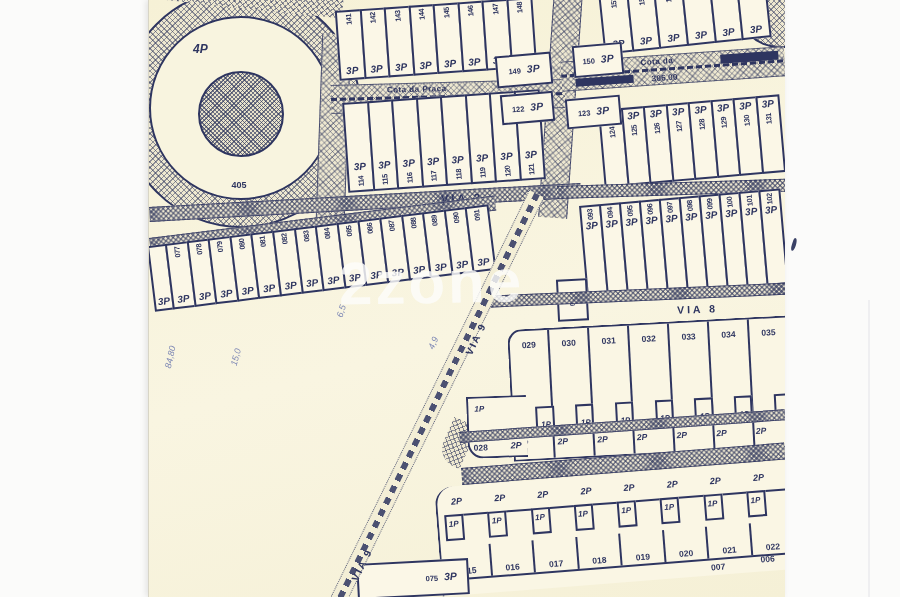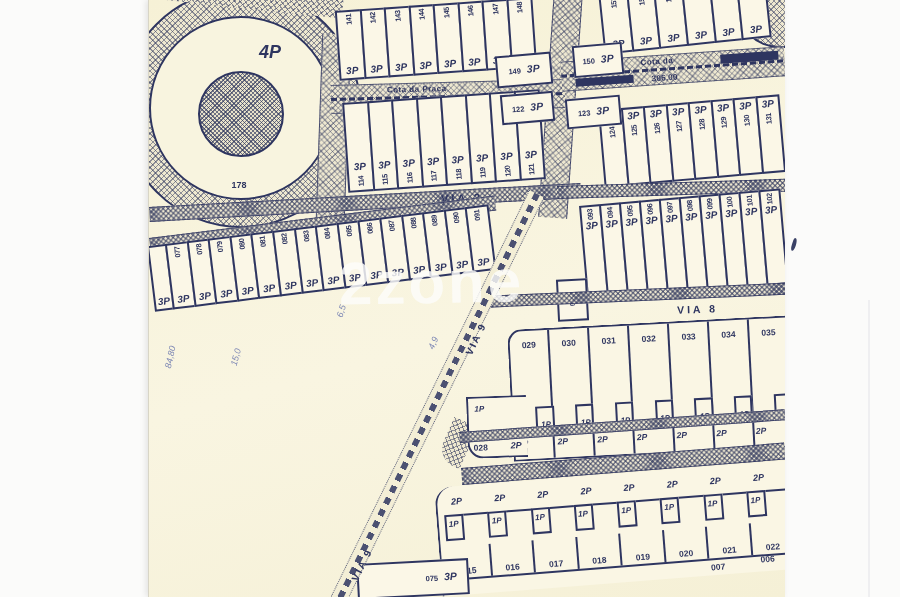--- a/index.html
+++ b/index.html
@@ -20,21 +20,21 @@
       repeating-linear-gradient(135deg,rgba(44,52,92,.65) 0 1px,transparent 1px 3px);}
   .xhd{background-color:#ece6cf;background-image:
       repeating-linear-gradient(45deg,rgba(44,52,92,.6) 0 1.5px,transparent 1.5px 3.5px),
       repeating-linear-gradient(135deg,rgba(44,52,92,.6) 0 1.5px,transparent 1.5px 3.5px);
       border-top:1.5px solid rgba(46,53,96,.8);border-bottom:1.5px solid rgba(46,53,96,.8);}
 
   
   .rb-ring{left:-28px;top:-12px;width:236px;height:236px;border-radius:50%;border:2px solid var(--ink);}
   .rb-plaza{left:0;top:16px;width:180px;height:180px;border-radius:50%;background:#f8f4df;border:2.5px solid var(--ink);}
   .rb-core{left:49px;top:71px;width:82px;height:82px;border-radius:50%;border:2px solid var(--ink);}
-  .rb-label{left:68px;top:42px;width:64px;text-align:right;font-size:18px;font-weight:700;font-style:italic;}
+  .rb-label{left:44px;top:42px;width:64px;text-align:left;font-size:12px;font-weight:700;font-style:italic;}
   .rb-lot{left:68px;top:180px;width:44px;text-align:center;font-size:9px;font-weight:700;}
 
   .arc-top{left:12px;top:-9px;width:182px;height:18px;transform:rotate(6deg);}
   .vstreet-left{left:170px;top:34px;width:27px;height:184px;transform:rotate(2deg);
       border-left:1.5px solid rgba(46,53,96,.8);border-right:1.5px solid rgba(46,53,96,.8);}
   .vstreet-top{left:397px;top:-8px;width:27px;height:226px;transform:rotate(4deg);
       border-left:1.5px solid rgba(46,53,96,.8);border-right:1.5px solid rgba(46,53,96,.8);}
   .corner-tr{left:588px;top:-10px;width:54px;height:56px;border-bottom-left-radius:42px;
       border-left:2px solid var(--ink);border-bottom:2px solid var(--ink);}
 
@@ -168,21 +168,21 @@
 </head>
 <body>
 
 <div class="stage">
   <div class="paper">
 
     <div class="rb-ring xh"></div>
     <div class="rb-plaza"></div>
     <div class="rb-core xh2"></div>
     <div class="rb-label">4P</div>
-    <div class="rb-lot">178</div>
+    <div class="rb-lot">405</div>
     <div class="arc-top xh"></div>
 
     <div class="vstreet-left xh"></div>
     <div class="vstreet-top xh"></div>
     <div class="corner-tr xh"></div>
 
     <div class="cota cota-left xh">
       <div class="centerline"></div>
       <div class="bar bar1" style="position:absolute"></div>
       <span class="name">Cota da Praça</span>

